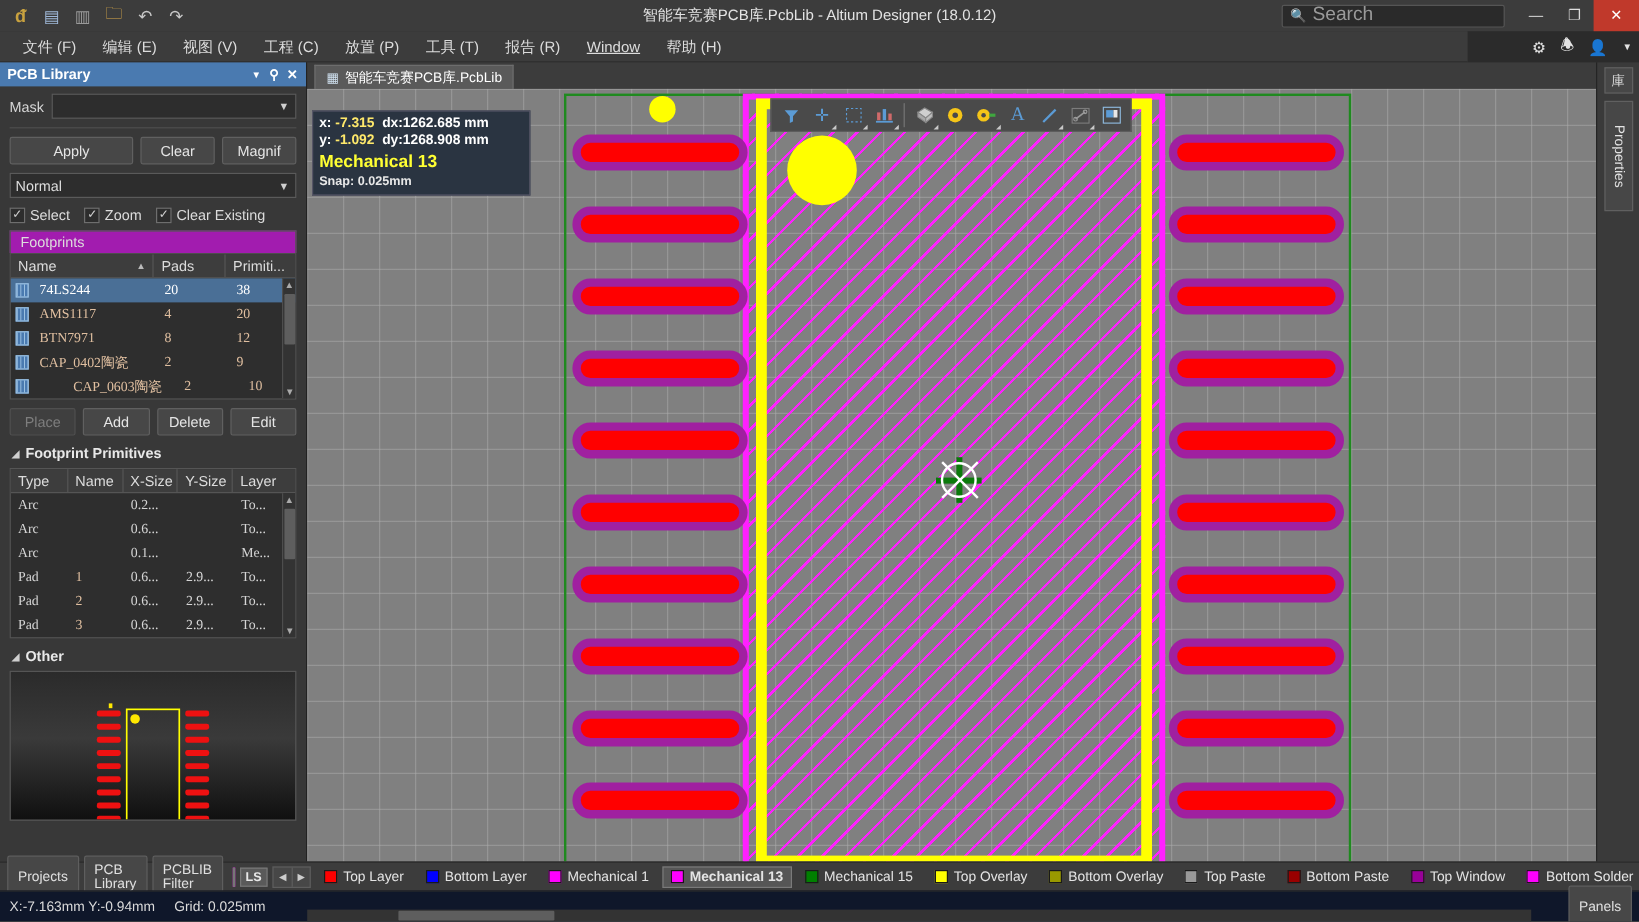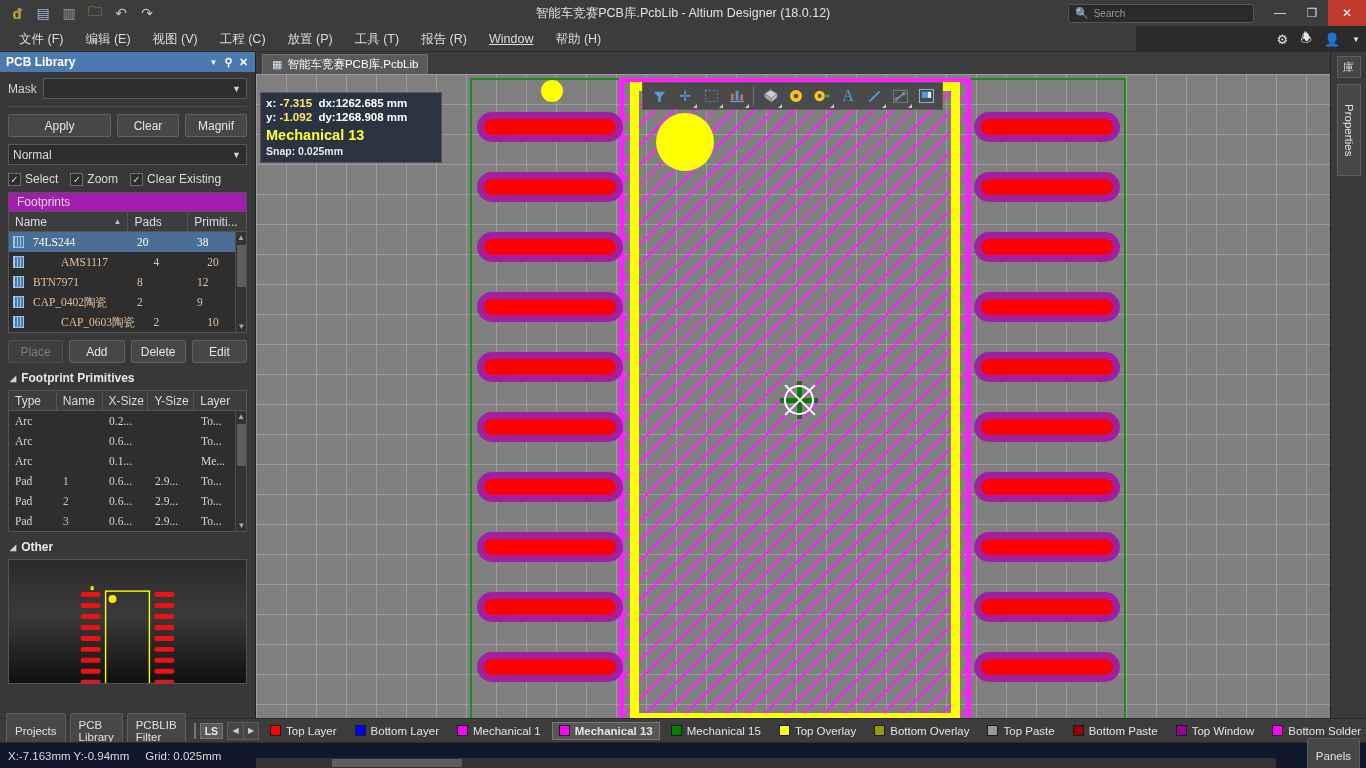--- a/index.html
+++ b/index.html
@@ -25,28 +25,28 @@
     position:absolute; left:0; top:0; width:1366px; height:26px;
     display:flex; align-items:center; justify-content:center;
     font-size:12.5px; color:#e2e2e2; pointer-events:none;
   }
   .winright{ position:absolute; right:0; top:0; height:26px; display:flex; align-items:center; }
   .searchbox{
     width:186px; height:19px; background:#2a2a2a; border:1px solid #555; border-radius:2px;
     display:flex; align-items:center; gap:5px; padding:0 6px; margin-right:10px;
   }
   .searchbox .mag{ color:#b9b9b9; font-size:11px; }
-  .searchbox .ph{ color:#9a9a9a; font-size:10px; }
+  .searchbox .ph{ color:#9a9a9a; font-size:16px; }
   .wbtn{ width:32px; height:26px; display:flex; align-items:center; justify-content:center;
          color:#ddd; font-size:12px; }
   .wbtn.close{ background:#c0392b; color:#fff; width:38px; }
 
   
   .menubar{
-    position:absolute; left:0; top:26px; width:1136px; height:26px;
+    position:absolute; left:0; top:26px; width:1223px; height:26px;
     background:#3c3c3c; display:flex; align-items:center; padding-left:8px;
     border-bottom:1px solid #2f2f2f;
   }
   .menubar .mi{ padding:0 11px; height:26px; line-height:26px; font-size:12.5px; color:#dcdcdc; }
   .menubar .mi u{ text-decoration:underline; }
   .menuright{ position:absolute; right:6px; top:26px; height:26px; display:flex; align-items:center; gap:12px; }
   .menuright .ic{ color:#e3e3e3; font-size:13px; }
 
   
   .leftpanel{
@@ -340,21 +340,21 @@
         </div>
         <div class="tbody" style="height:100px;">
           <div class="trow sel">
             <span class="icoptr"></span>
             <div class="td" style="width:104px;">74LS244</div>
             <div class="td" style="width:60px;">20</div>
             <div class="td" style="width:50px;">38</div>
           </div>
           <div class="trow">
             <span class="icoptr"></span>
-            <div class="td" style="width:104px;margin-left:28px;">AMS1117</div>
+            <div class="td" style="width:104px;">AMS1117</div>
             <div class="td" style="width:60px;">4</div>
             <div class="td" style="width:50px;">20</div>
           </div>
           <div class="trow">
             <span class="icoptr"></span>
             <div class="td" style="width:104px;">BTN7971</div>
             <div class="td" style="width:60px;">8</div>
             <div class="td" style="width:50px;">12</div>
           </div>
           <div class="trow">

